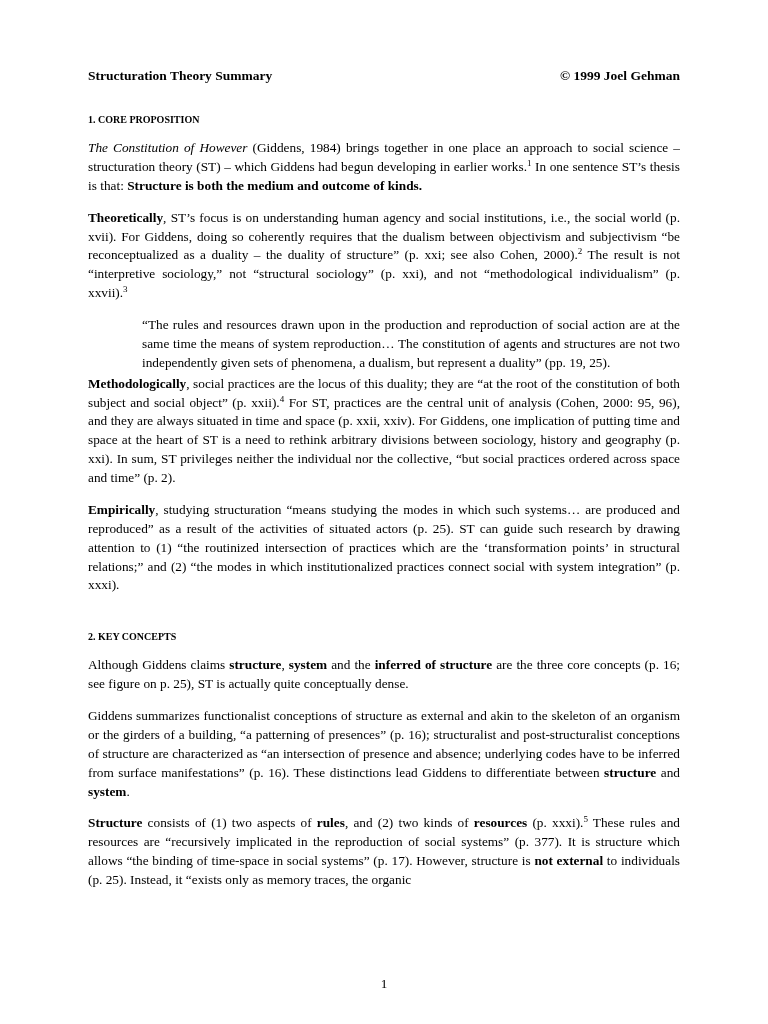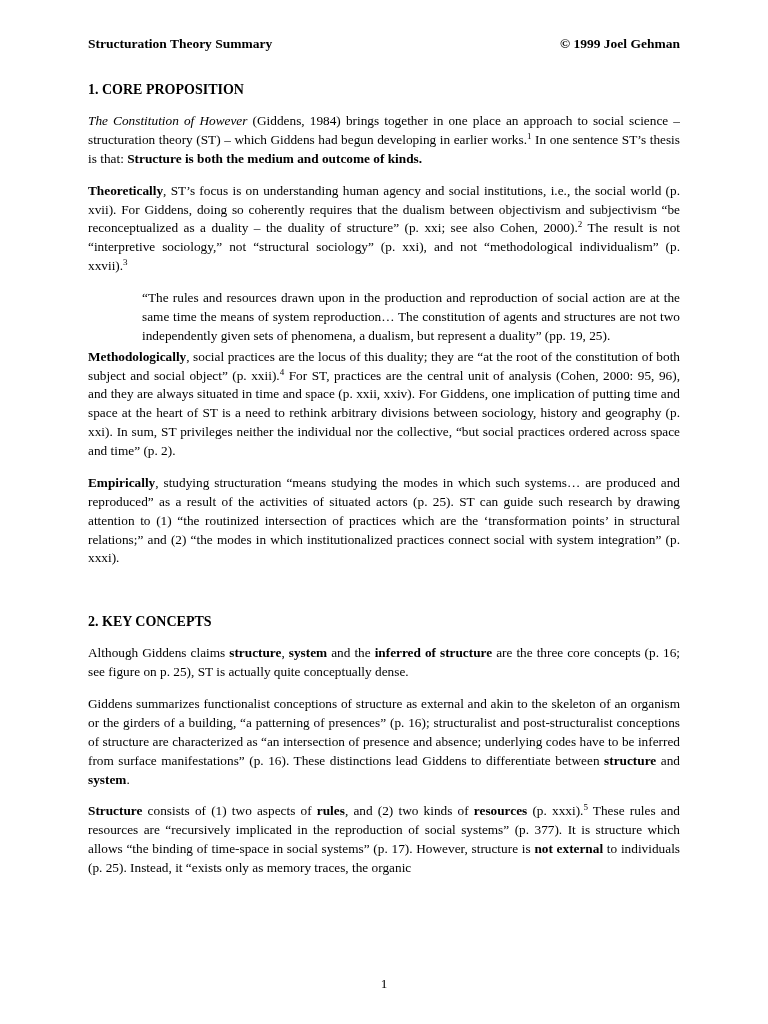--- a/index.html
+++ b/index.html
@@ -11,38 +11,38 @@
     width: 768px;
     height: 1024px;
     font-family: "Liberation Serif", "DejaVu Serif", serif;
     color: #000000;
   }
   .page {
     position: relative;
     width: 768px;
     height: 1024px;
     box-sizing: border-box;
-    padding: 36px 88px 0 88px;
+    padding: 68px 88px 0 88px;
     background: #ffffff;
   }
   .header {
     display: flex;
     justify-content: space-between;
     align-items: baseline;
     font-weight: bold;
     font-size: 13.5px;
     margin-bottom: 30px;
   }
   .section-title {
     font-weight: bold;
-    font-size: 14px;
+    font-size: 10px;
     margin: 0 0 14px 0;
   }
   .section-gap-top {
-    margin-top: 46px;
+    margin-top: 36px;
   }
   p.body {
     font-size: 13.3px;
     line-height: 1.42;
     text-align: justify;
     margin: 0 0 13px 0;
     hyphens: auto;
   }
   .blockquote {
     font-size: 13.3px;

